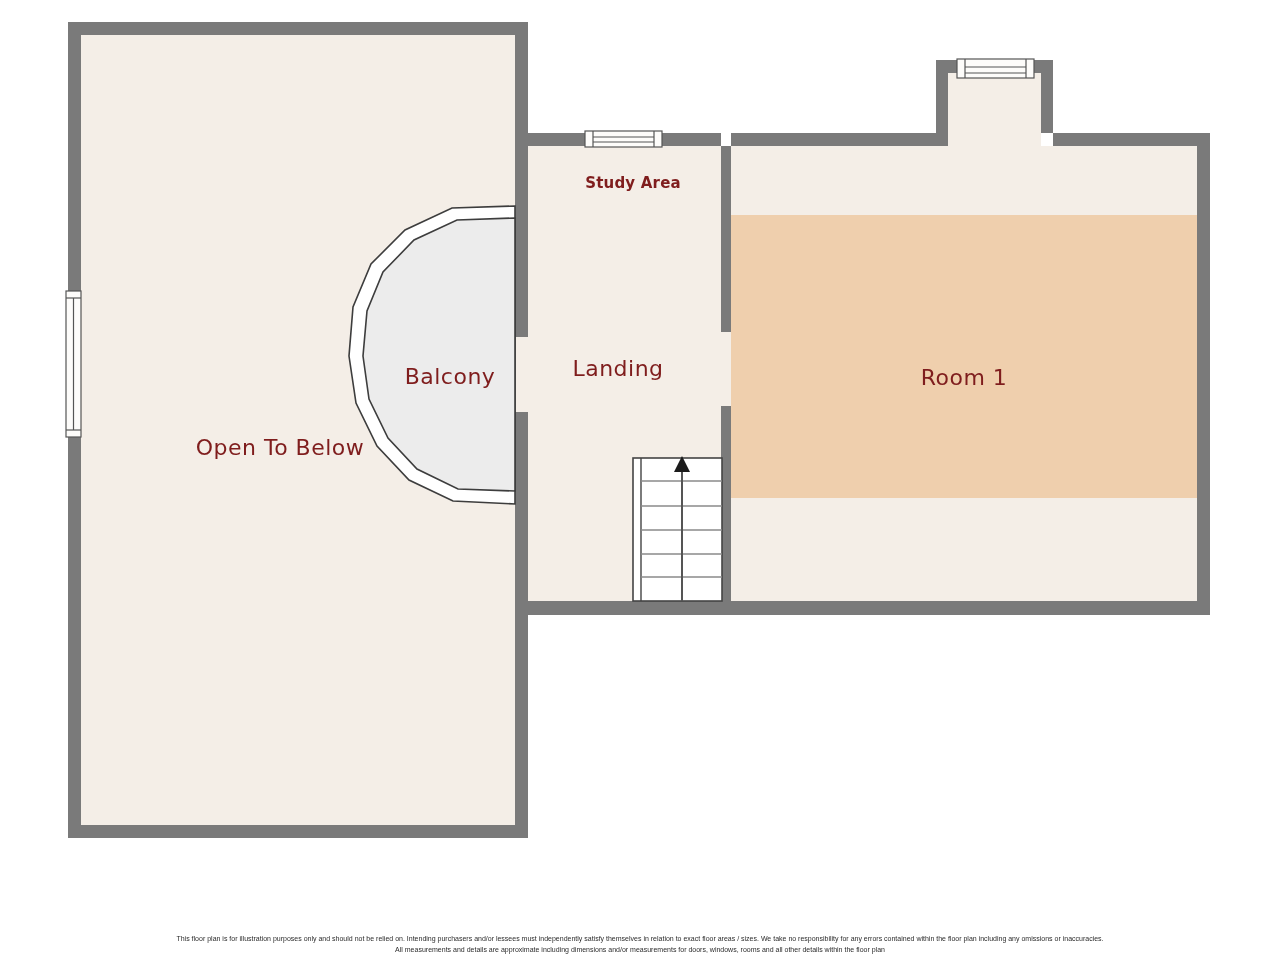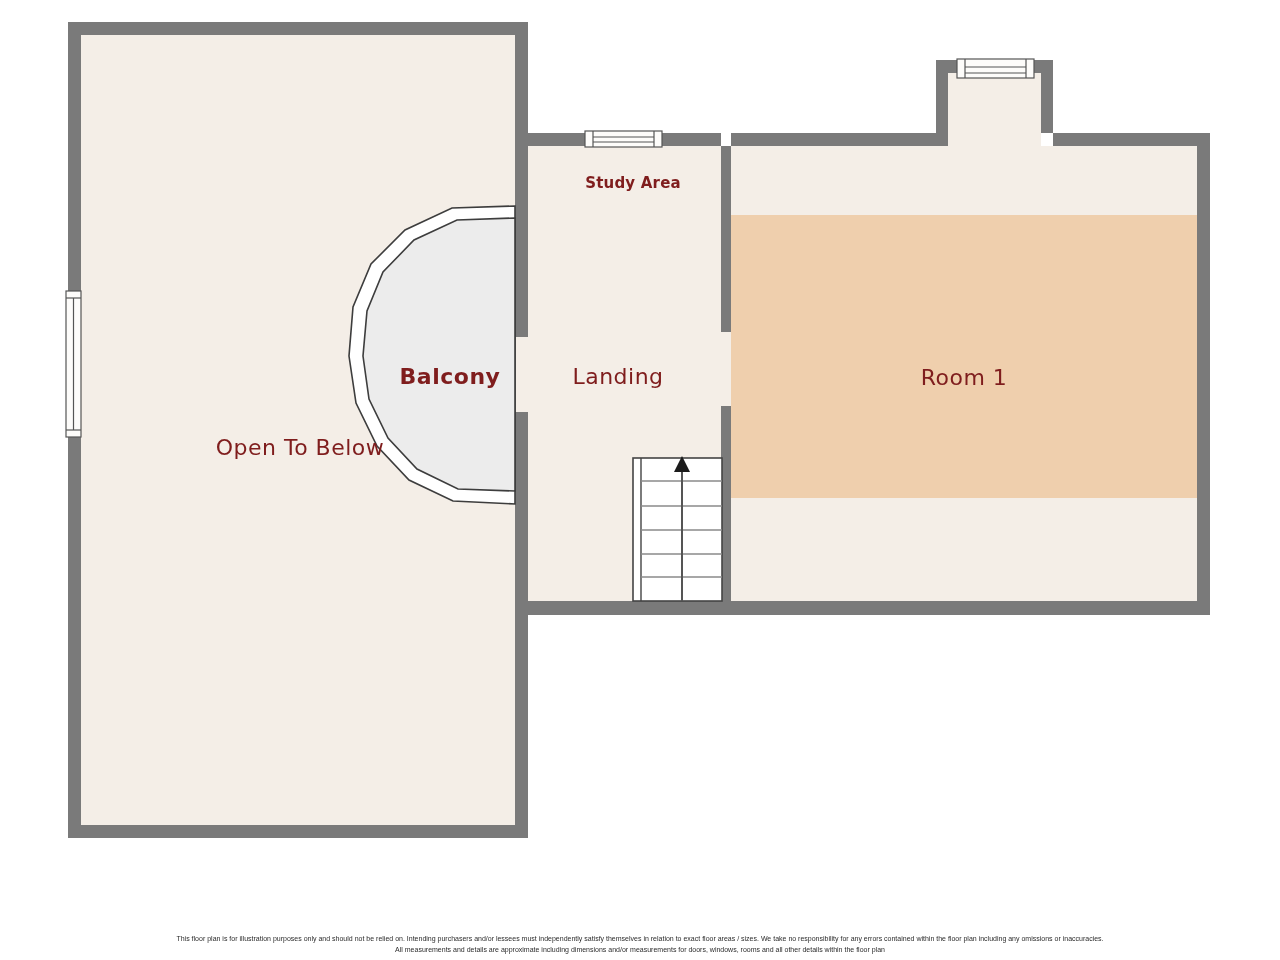--- a/index.html
+++ b/index.html
@@ -94,27 +94,27 @@
       <g>
         <rect x="957" y="59" width="77" height="19"></rect>
         <line x1="965" y1="59" x2="965" y2="78"></line>
         <line x1="1026" y1="59" x2="1026" y2="78"></line>
         <line x1="965" y1="67" x2="1026" y2="67"></line>
         <line x1="965" y1="73" x2="1026" y2="73"></line>
       </g>
     </g>
   </svg>
 
-  <div class="room-label" style="left:280px;top:447px;margin-left:20px;">Open To Below</div>
+  <div class="room-label" style="left:280px;top:447px;">Open To Below</div>
 
-  <div class="room-label" style="left:450px;top:376px;font-weight:bold;">Balcony</div>
+  <div class="room-label" style="left:450px;top:376px;">Balcony</div>
 
   <div class="room-label small-bold" style="left:633px;top:183px;">Study Area</div>
 
-  <div class="room-label" style="left:618px;top:376px;">Landing</div>
+  <div class="room-label" style="left:618px;top:368px;">Landing</div>
 
   <div class="room-label" style="left:964px;top:377px;text-align:center;">Room 1</div>
 
   <div id="disclaimer">
     <div>This floor plan is for illustration purposes only and should not be relied on. Intending purchasers and/or lessees must independently satisfy themselves in relation to exact floor areas / sizes. We take no responsibility for any errors contained within the floor plan including any omissions or inaccuracies.</div>
     <div>All measurements and details are approximate including dimensions and/or measurements for doors, windows, rooms and all other details within the floor plan</div>
   </div>
 
 </div>
 

